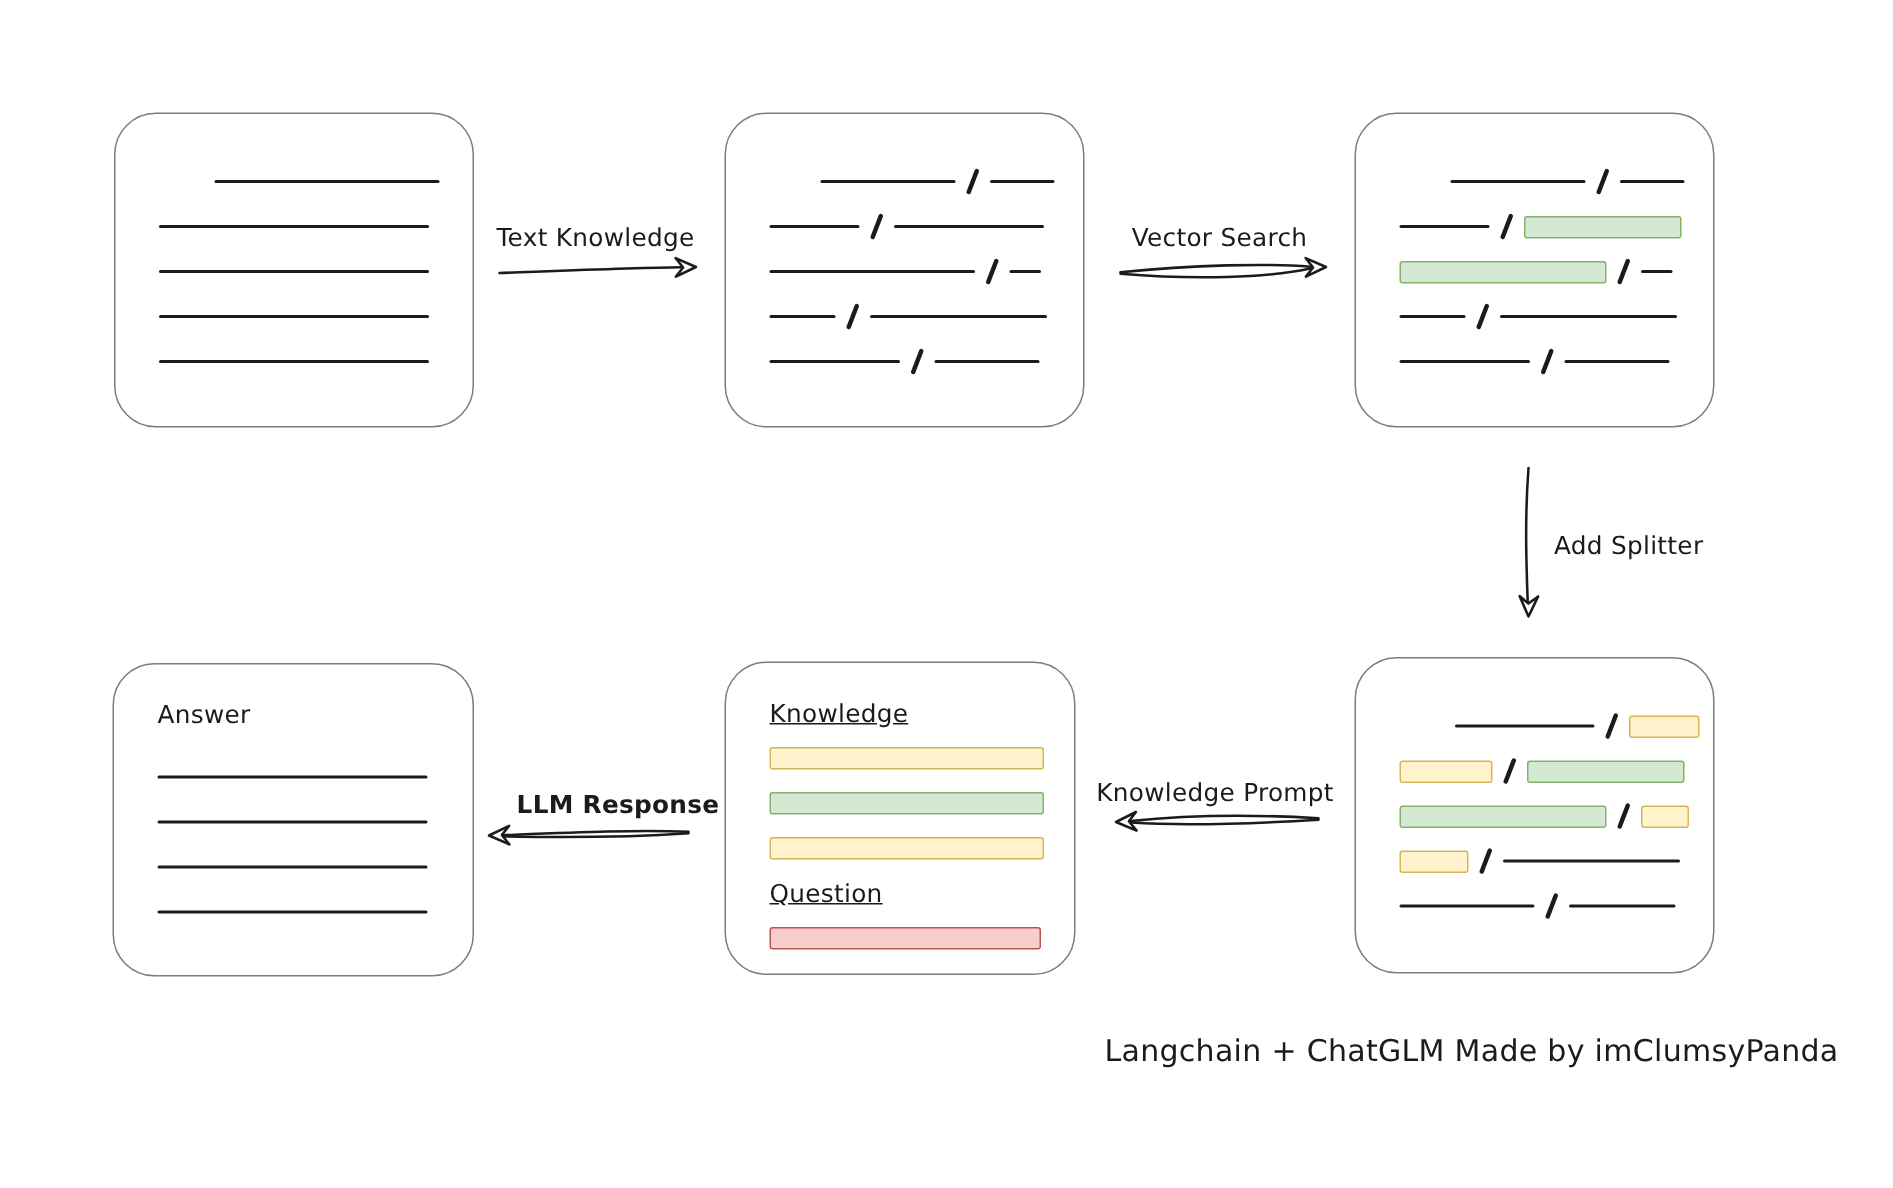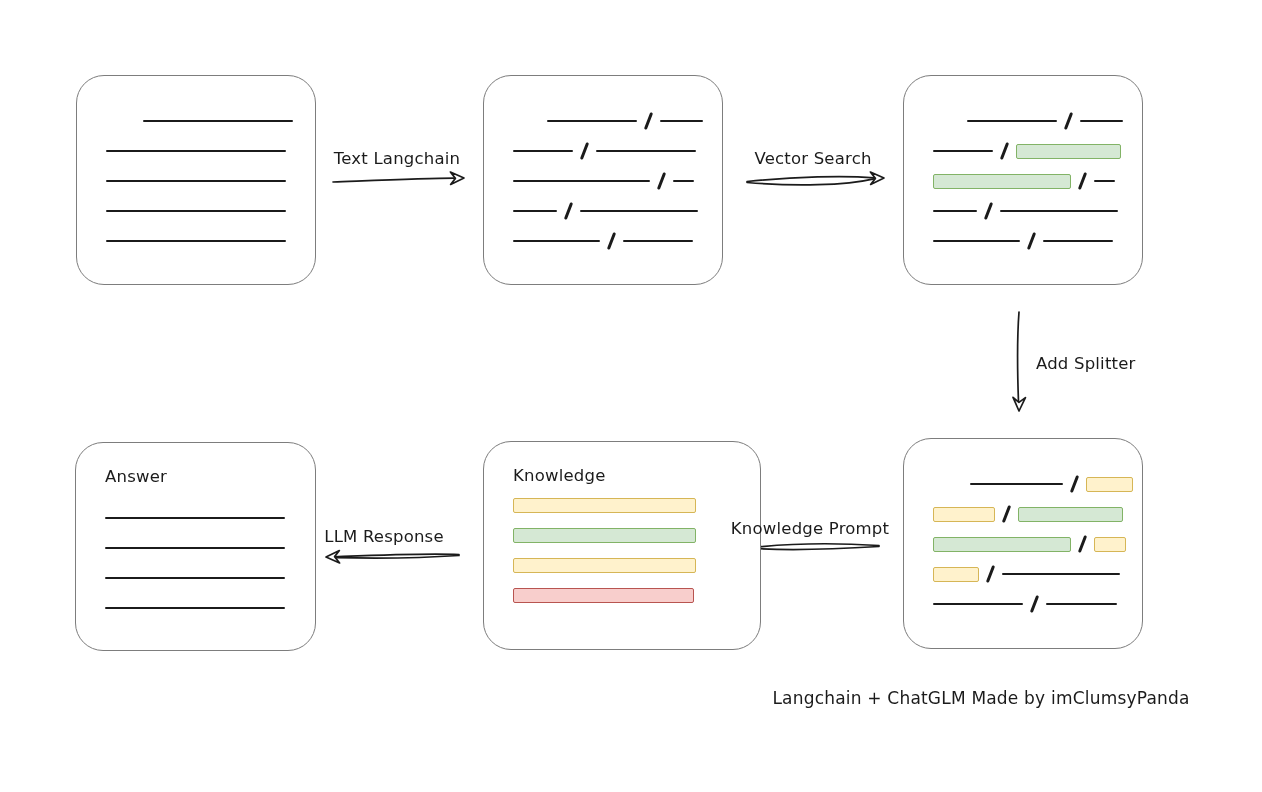--- a/index.html
+++ b/index.html
@@ -14,21 +14,21 @@
   .seg-line { height:2px; background:var(--ink,#1b1b1b); border-radius:1px; flex:0 0 auto; }
   .seg-slash { width:3px; height:18px; background:var(--ink,#1b1b1b); border-radius:1.5px;
                transform:rotate(21deg); margin:0 3px; flex:0 0 auto; }
   .seg-chip { height:15px; border-radius:2px; flex:0 0 auto; }
   .chip-yellow { background:var(--yellow-fill,#fff2cc); border:1.6px solid var(--yellow-border,#d6b656); }
   .chip-green  { background:var(--green-fill,#d5e8d4);  border:1.6px solid var(--green-border,#82b366); }
   .chip-red    { background:var(--red-fill,#f8cecc);    border:1.6px solid var(--red-border,#b85450); }
   .seg-text { font-size:16.5px; letter-spacing:.2px; color:var(--ink,#1b1b1b); white-space:nowrap; }
   .arrow-label { position:absolute; font-size:16.5px; letter-spacing:.2px; white-space:nowrap; color:var(--ink,#1b1b1b); }
   .centered { transform:translateX(-50%); }
-  .caption { position:absolute; font-size:17px; letter-spacing:.2px; white-space:nowrap; color:var(--ink,#1b1b1b); transform:translateX(-50%); }
+  .caption { position:absolute; font-size:20px; letter-spacing:.2px; white-space:nowrap; color:var(--ink,#1b1b1b); transform:translateX(-50%); }
 </style>
 </head>
 <body>
 
 <div class="canvas">
 
   <svg class="wires" viewBox="0 0 1262 792" fill="none" stroke="#1b1b1b" stroke-width="1.7" stroke-linecap="round" stroke-linejoin="round">
 
     <g>
       <path d="M333,182 C375,180.5 425,178.5 454,178.2"></path>
@@ -168,34 +168,37 @@
         <span class="seg-slash"></span>
         <span class="seg-line" style="width: 118px;"></span>
       </div>
       <div class="row">
         <span class="seg-line" style="width: 90px;"></span>
         <span class="seg-slash"></span>
         <span class="seg-line" style="width: 71px;"></span>
       </div>
     </div>
 
-  <div class="node rows pad-sm" style="left:483px; top:441px; width:278px; height:209px;">
+  <div class="node rows pad-sm" style="left:483px; top:441px; width:234px; height:209px;text-decoration:underline;">
       <div class="row">
         <span class="seg-text">Knowledge</span>
       </div>
       <div class="row">
         <span class="seg-chip chip-yellow" style="width: 183px;"></span>
       </div>
       <div class="row">
         <span class="seg-chip chip-green" style="width: 183px;"></span>
       </div>
       <div class="row">
         <span class="seg-chip chip-yellow" style="width: 183px;"></span>
       </div>
       <div class="row">
+        <span class="seg-text">Question</span>
+      </div>
+      <div class="row">
         <span class="seg-chip chip-red" style="width: 181px;"></span>
       </div>
     </div>
 
   <div class="node rows pad-sm" style="left:75px; top:442px; width:241px; height:209px;">
       <div class="row">
         <span class="seg-text">Answer</span>
       </div>
       <div class="row" style="margin-top: 12px;">
         <span class="seg-line" style="width: 180px;"></span>
@@ -204,25 +207,25 @@
         <span class="seg-line" style="width: 180px;"></span>
       </div>
       <div class="row">
         <span class="seg-line" style="width: 180px;"></span>
       </div>
       <div class="row">
         <span class="seg-line" style="width: 180px;"></span>
       </div>
     </div>
 
-  <div class="arrow-label centered" style="left:397px; top:149px;">Text Langchain</div>
+  <div class="arrow-label centered" style="left:397px; top:149px;">Text Knowledge</div>
 
   <div class="arrow-label centered" style="left:813px; top:149px;">Vector Search</div>
 
   <div class="arrow-label" style="left:1036px; top:354px;">Add Splitter</div>
 
   <div class="arrow-label centered" style="left:810px; top:519px;">Knowledge Prompt</div>
 
-  <div class="arrow-label centered" style="left:384px; top:527px;">LLM Response</div>
+  <div class="arrow-label centered" style="left:412px; top:527px;font-weight:bold;">LLM Response</div>
 
   <div class="caption" style="left:981px; top:688px;">Langchain + ChatGLM Made by imClumsyPanda</div>
 
 </div>
 
 </body></html>

